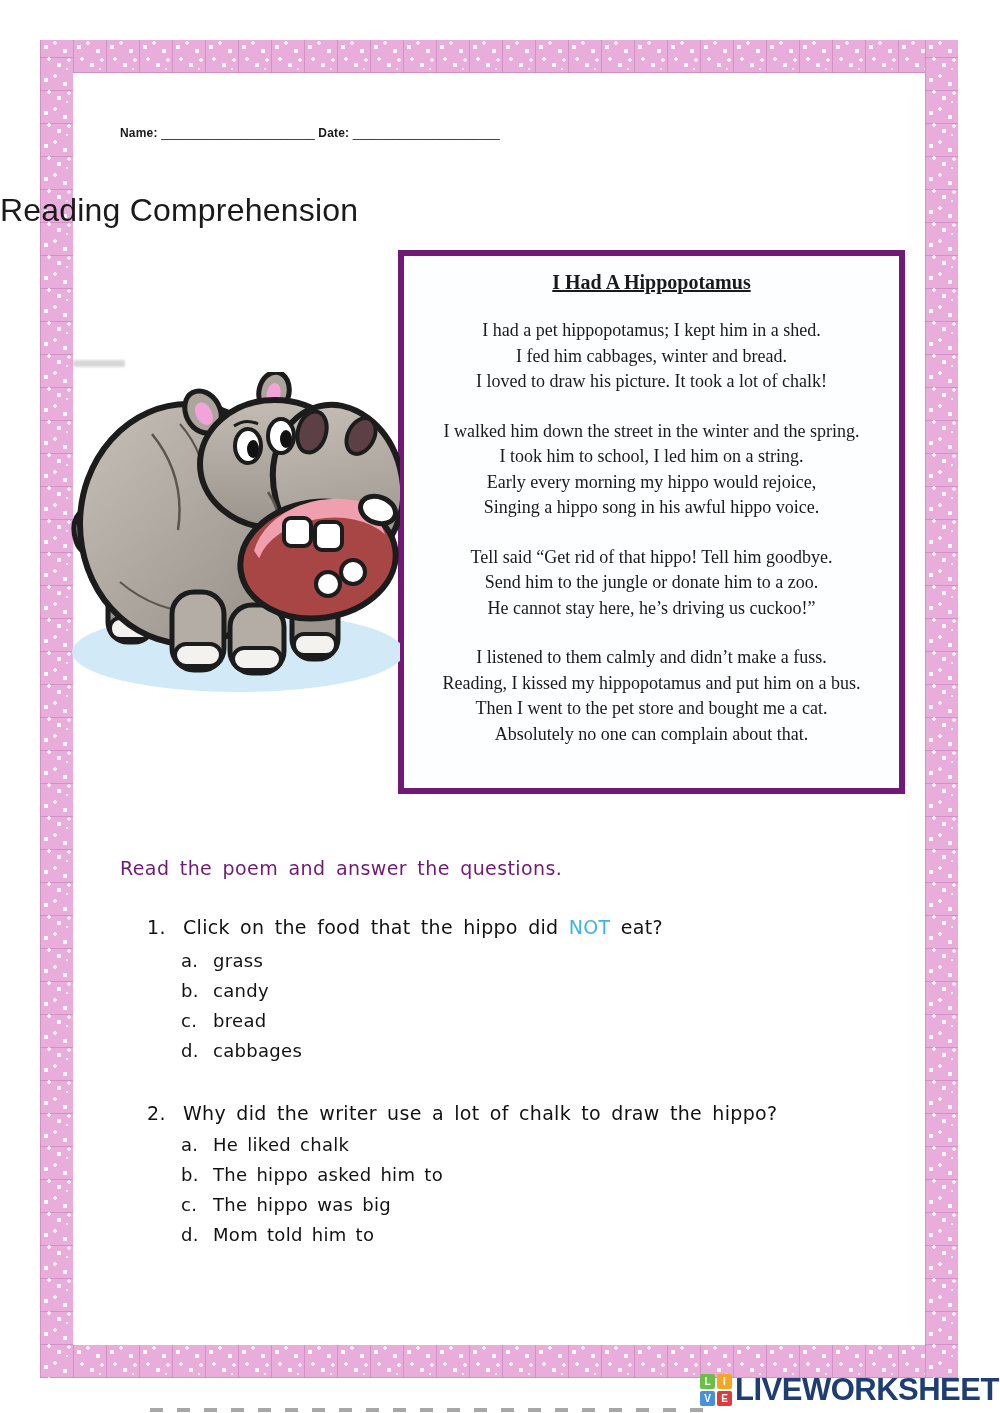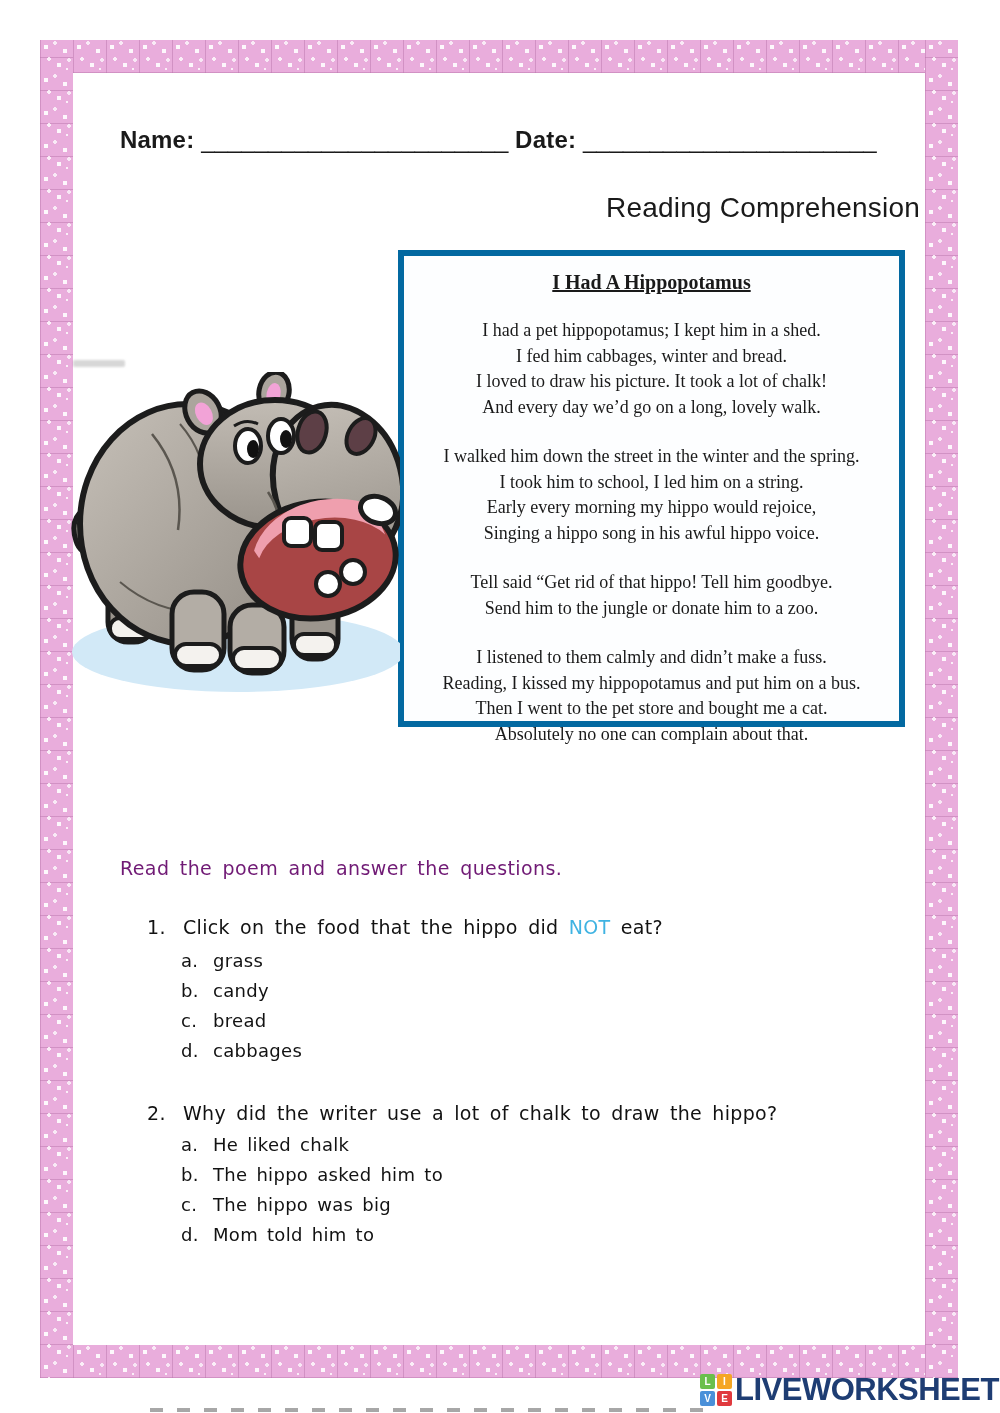--- a/index.html
+++ b/index.html
@@ -26,32 +26,32 @@
     background-size:33px 33px,33px 33px,33px 33px,33px 33px,33px 33px,33px 33px,33px 33px,auto,auto;
   }
   .strip-top    { left:40px;  top:40px;   width:918px; height:33px; }
   .strip-bottom { left:40px;  top:1345px; width:918px; height:33px; }
   .strip-left   { left:40px;  top:40px;   width:33px;  height:1338px; }
   .strip-right  { left:925px; top:40px;   width:33px;  height:1338px; }
 
   
   .name-date {
     position:absolute; left:120px; top:126px; width:700px;
-    font-size:24px; font-weight:bold; white-space:nowrap; letter-spacing:.2px;
+    font-size:12px; font-weight:bold; white-space:nowrap; letter-spacing:.2px;
   }
   .fill-line { font-weight:normal; letter-spacing:0; }
   .page-title {
     position:absolute; left:0; top:192px; width:920px;
-    text-align:right; font-size:28px; font-weight:500; letter-spacing:.2px;
+    text-align:left; font-size:32px; font-weight:500; letter-spacing:.2px;
   }
 
   
   .poem-box {
-    position:absolute; left:398px; top:250px; width:507px; height:477px;
-    border:6px solid #0369a1; background:#fdfeff; text-align:center;
+    position:absolute; left:398px; top:250px; width:507px; height:544px;
+    border:6px solid #701a75; background:#fdfeff; text-align:center;
     font-family:"Liberation Serif", serif;
   }
   .poem-title {
     margin-top:15px; font-size:20px; font-weight:bold; text-decoration:underline;
   }
   .stanza { margin-top:24px; }
   .stanza:first-of-type { margin-top:23px; }
   .poem-line { font-size:18px; line-height:25.5px; }
 
   
@@ -114,31 +114,31 @@
   <div class="name-date"><span>Name:</span>&nbsp;<span class="fill-line">_______________________</span>&nbsp;<span>Date:</span>&nbsp;<span class="fill-line">______________________</span></div>
 
   <div class="page-title">Reading Comprehension</div>
 
   <div class="poem-box">
     <div class="poem-title">I Had A Hippopotamus</div>
     <div class="stanza">
       <div class="poem-line">I had a pet hippopotamus; I kept him in a shed.</div>
       <div class="poem-line">I fed him cabbages, winter and bread.</div>
       <div class="poem-line">I loved to draw his picture. It took a lot of chalk!</div>
-      <div class="poem-line">And every day we’d go on a long, lovely walk.</div>
     </div>
     <div class="stanza">
       <div class="poem-line">I walked him down the street in the winter and the spring.</div>
       <div class="poem-line">I took him to school, I led him on a string.</div>
       <div class="poem-line">Early every morning my hippo would rejoice,</div>
       <div class="poem-line">Singing a hippo song in his awful hippo voice.</div>
     </div>
     <div class="stanza">
       <div class="poem-line">Tell said “Get rid of that hippo! Tell him goodbye.</div>
       <div class="poem-line">Send him to the jungle or donate him to a zoo.</div>
+      <div class="poem-line">He cannot stay here, he’s driving us cuckoo!”</div>
     </div>
     <div class="stanza">
       <div class="poem-line">I listened to them calmly and didn’t make a fuss.</div>
       <div class="poem-line">Reading, I kissed my hippopotamus and put him on a bus.</div>
       <div class="poem-line">Then I went to the pet store and bought me a cat.</div>
       <div class="poem-line">Absolutely no one can complain about that.</div>
     </div>
   </div>
 
   <div class="watermark"></div>

